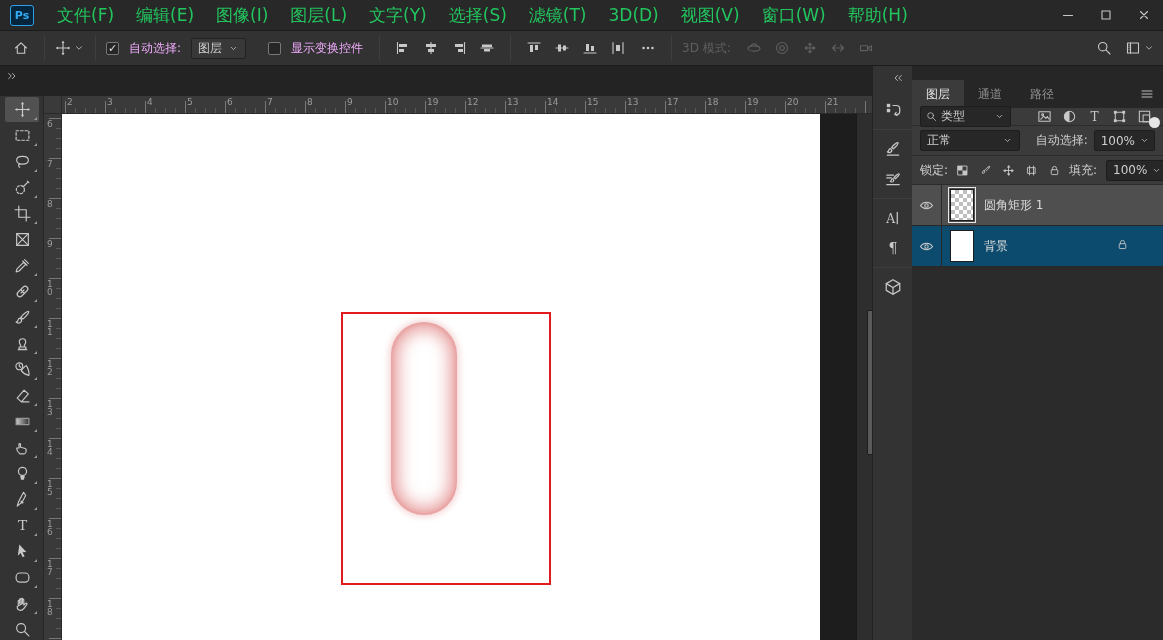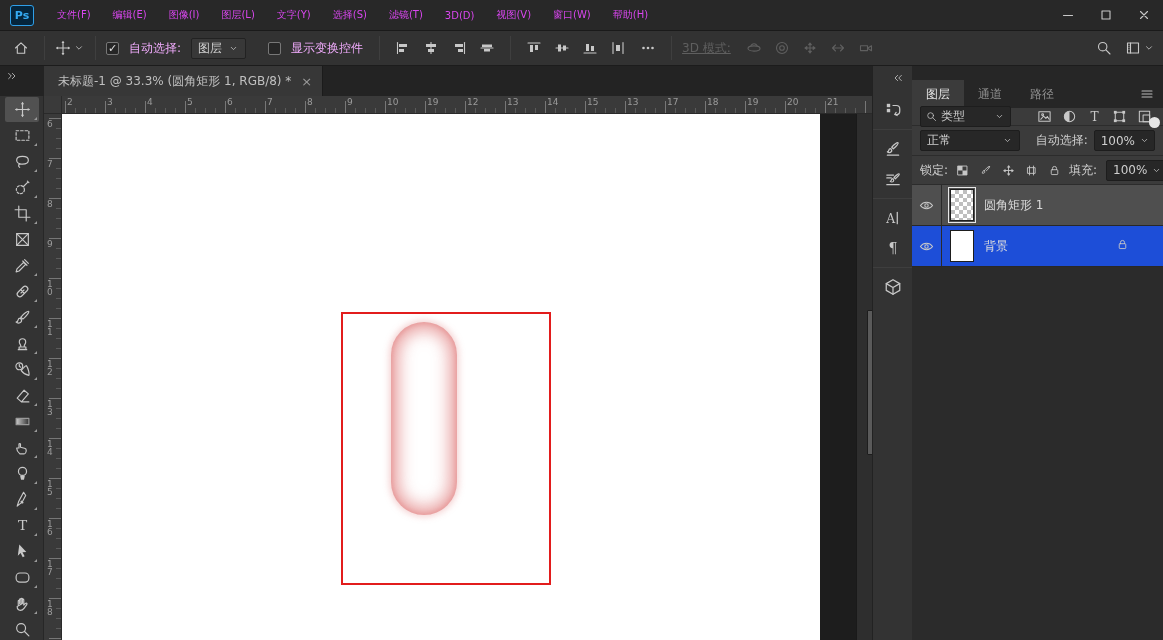--- a/index.html
+++ b/index.html
@@ -13,38 +13,38 @@
   .ic svg .f { fill:currentColor; stroke:none; }
   .ic svg .ft { fill:currentColor; stroke:none; font-family:"DejaVu Serif",serif; }
 
   
   .menubar { position:absolute; left:0; top:0; width:100%; height:31px; background:#282828;
     border-bottom:1px solid #1a1a1a; display:flex; align-items:center; }
   .ps-badge { width:24px; height:21px; margin:0 12px 0 10px; border:1px solid #2f9fe8; border-radius:3px;
     background:#05253c; color:#35aaf2; font-size:11px; font-weight:bold;
     display:flex; align-items:center; justify-content:center; }
   .menu-items { display:flex; height:100%; align-items:center; }
-  .menu-item { padding:0 11px; height:100%; display:flex; align-items:center; color:#d946ef; font-size:10px; cursor:default;text-align:right; }
+  .menu-item { padding:0 11px; height:100%; display:flex; align-items:center; color:#22c55e; font-size:17px; cursor:default;text-align:right; }
   .win-controls { margin-left:auto; display:flex; height:100%; }
   .win-btn { width:38px; height:100%; display:flex; align-items:center; justify-content:center; color:#a8a8a8; }
 
   
   .optionsbar { position:absolute; left:0; top:31px; width:100%; height:35px; background:#323232;
     border-bottom:1px solid #1c1c1c; display:flex; align-items:center; gap:4px; padding:0 8px; }
   .opt-sep { width:1px; height:24px; background:#242424; border-right:1px solid #3f3f3f; margin:0 6px; }
   .opt-btn { width:26px; height:26px; display:flex; align-items:center; justify-content:center; border-radius:2px; }
   .opt-group { display:flex; align-items:center; gap:2px; }
   .checkbox { width:13px; height:13px; border:1px solid #777; border-radius:2px; background:#262626;
     display:inline-flex; align-items:center; justify-content:center; font-size:11px; color:#e0e0e0; margin-right:6px; }
   .checkbox.checked::after { content:"✓"; line-height:1; }
   .opt-label { color:#f0abfc; margin-right:6px; }
   .dropdown { display:inline-flex; align-items:center; gap:6px; background:#383838; border:1px solid #222;
     border-radius:2px; height:21px; padding:0 6px; color:#d0d0d0; }
   .dropdown .ic svg { width:11px; height:11px; }
-  .dim { color:#5f5f5f !important;text-decoration:underline; }
+  .dim { color:#5f5f5f !important; }
   .opt-right { margin-left:auto; display:flex; align-items:center; gap:8px; }
 
   
   .tabbar { position:absolute; left:0; top:66px; width:872px; height:30px; background:#232323; display:flex; align-items:stretch; }
   .collapse-btn { width:44px; display:flex; align-items:flex-start; justify-content:flex-start; padding:4px 0 0 6px; color:#9a9a9a; }
   .collapse-btn .ic svg{ width:12px; height:12px; }
   .doc-tab { display:flex; align-items:center; background:#373737; padding:0 10px 0 14px; max-width:330px;
     border-right:1px solid #1b1b1b; color:#c0c0c0; }
   .doc-tab .title { white-space:nowrap; overflow:hidden; text-overflow:ellipsis; }
   .doc-tab .close { margin-left:10px; color:#9a9a9a; font-size:13px; }
@@ -109,21 +109,21 @@
      border:1px solid #1d1d1d; border-radius:2px; height:21px; padding:0 6px; }
   .lbl { color:#cfcfcf; white-space:nowrap; }
   .val-dd { display:flex; align-items:center; background:#272727; border:1px solid #1d1d1d; border-radius:2px;
      height:21px; padding:0 4px 0 6px; gap:4px; margin-left:auto; }
   .val-dd .ic svg, .blend-dd .ic svg { width:11px; height:11px; }
   .lock-row { height:29px; border-bottom:1px solid #2c2c2c; gap:5px; }
   .lock-ics { display:flex; gap:4px; }
   .lbtn { width:19px; height:19px; display:flex; align-items:center; justify-content:center; border-radius:2px; }
   .lbtn .ic svg { width:13px; height:13px; }
   .layer-list { flex:0 0 auto;text-align:right; }
-  .layer-row { height:41px; display:flex; align-items:center; background:#1d4ed8; border-bottom:1px solid #282828; position:relative; }
+  .layer-row { height:41px; display:flex; align-items:center; background:#0c4a6e; border-bottom:1px solid #282828; position:relative; }
   .layer-row.selected { background:#4f4f4f; }
   .eye-btn { width:30px; height:100%; display:flex; align-items:center; justify-content:center; border-right:1px solid #2a2a2a; }
   .eye-btn .ic svg { width:15px; height:15px; }
   .thumb { width:24px; height:32px; margin:0 10px 0 8px; border:1px solid #1d1d1d; background:#fff; }
   .thumb.checker { background-image:conic-gradient(#bfbfbf 25%,#fff 0 50%,#bfbfbf 0 75%,#fff 0);
      background-size:8px 8px; outline:1px solid #e8e8e8; outline-offset:1px; }
   .layer-name { color:#dcdcdc; }
   .layer-lock { position:absolute; right:34px; color:#c0c0c0; }
   .layer-lock .ic svg { width:13px; height:13px; }
   .lp-empty { flex:1; background:#2b2b2b; }
@@ -363,24 +363,20 @@
   </div>
 
   <div class="tabbar">
     <div class="collapse-btn">
         <span class="ic">
           <svg viewBox="0 0 16 16">
             <path d="M3.5 4.5L7 8l-3.5 3.5M8.5 4.5L12 8l-3.5 3.5"></path>
           </svg>
         </span>
       </div>
-    <div class="doc-tab">
-      <span class="title">未标题-1 @ 33.3% (圆角矩形 1, RGB/8) *</span>
-      <span class="close">×</span>
-    </div>
   </div>
 
   <div class="toolbar">
       <div class="tool selected flyout">
         <span class="ic">
           <svg viewBox="0 0 16 16">
             <path d="M8 2v12M2 8h12"></path>
             <path class="f" d="M8 .8L6.5 3.1h3zM8 15.2L6.5 12.9h3zM.8 8L3.1 6.5v3zM15.2 8L12.9 6.5v3z"></path>
           </svg>
         </span>

